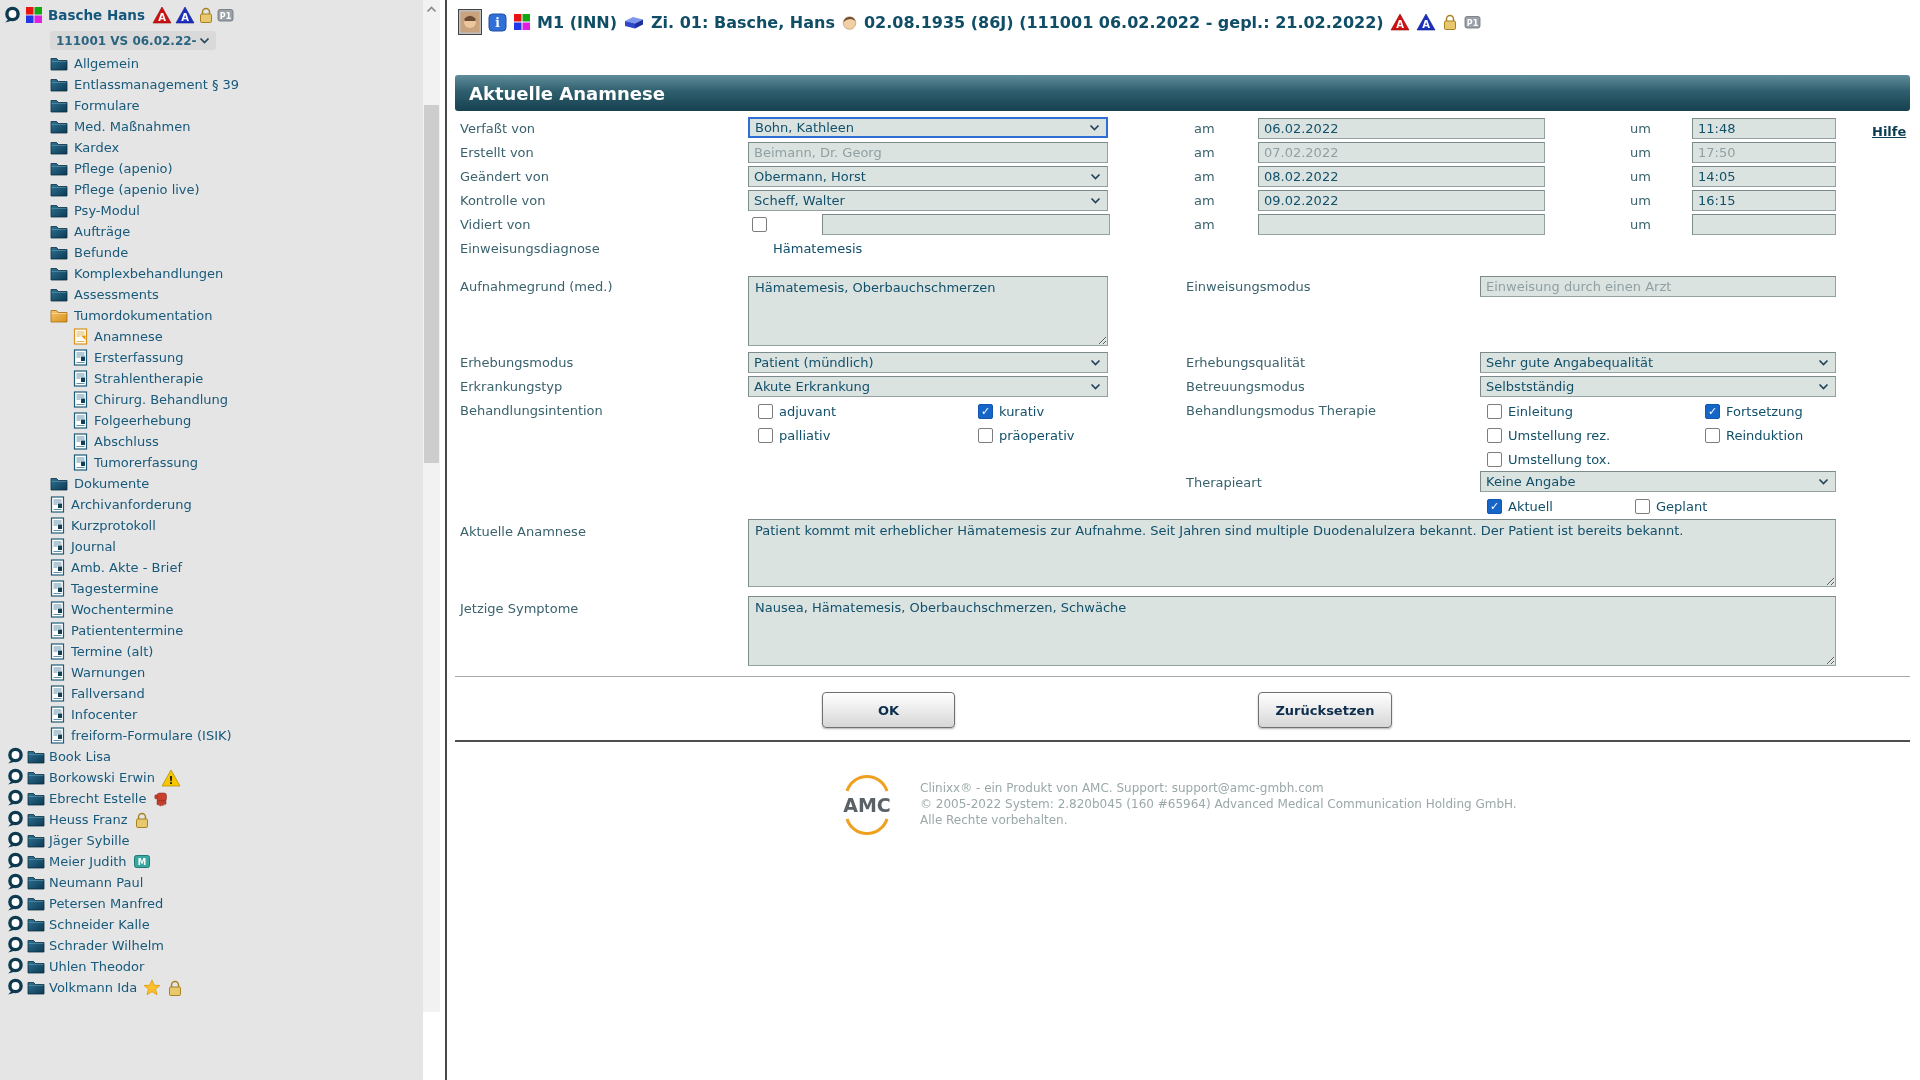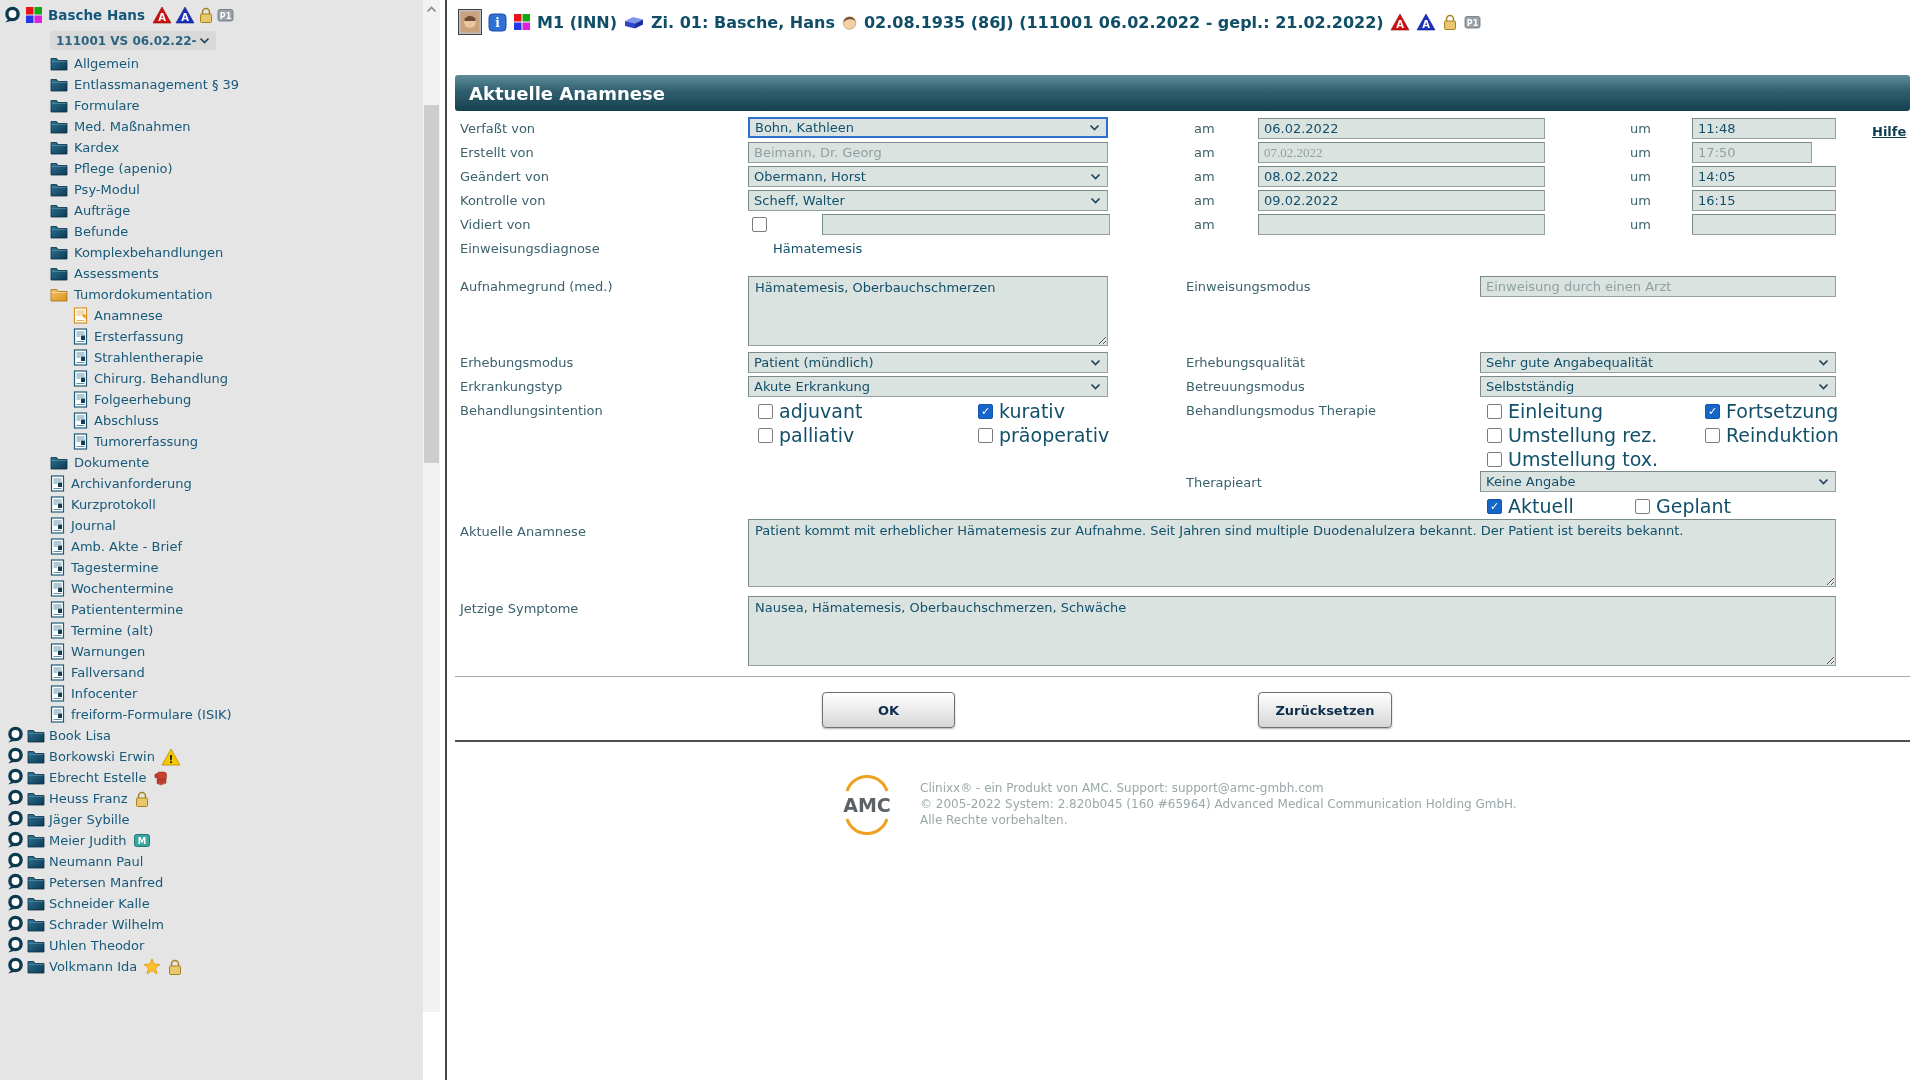--- a/index.html
+++ b/index.html
@@ -41,21 +41,21 @@
   .sel{display:flex;align-items:center;justify-content:space-between;padding:0 6px 0 5px;cursor:pointer;}
   .sel.focused{border:2px solid #2e6fd2;text-align:center;}
   .inp.dis,.sel.dis{color:#90a0a2;}
   .ta{position:absolute;background:#dbe3e1;border:1px solid #93a1a1;border-top-color:#7b8b8c;border-left-color:#7b8b8c;
     box-sizing:border-box;font-size:13px;color:#12506a;font-family:inherit;padding:3px 6px;}
   .cbx{position:absolute;display:flex;align-items:center;gap:6px;height:16px;cursor:pointer;}
   .box{width:15px;height:15px;border:1px solid #7d7d7d;background:#fff;border-radius:2px;box-sizing:border-box;
     display:flex;align-items:center;justify-content:center;flex:none;}
   .cbx.checked .box{background:#1665c8;border-color:#1257ad;}
   .cbx.checked .box::after{content:"✓";color:#fff;font-size:11px;font-weight:bold;line-height:1;}
-  .cbx .clabel{font-size:19px;color:#12506a;white-space:nowrap;}
+  .cbx .clabel{font-size:13px;color:#12506a;white-space:nowrap;}
   .hr1{position:absolute;left:455px;width:1455px;height:1px;background:#a8a8a8;}
   .hr2{position:absolute;left:455px;width:1455px;height:2px;background:#4e4e4e;}
   .btn{position:absolute;height:36px;background:linear-gradient(#ffffff,#e9e9e9 55%,#d6d6d6);
     border:1px solid #707070;border-radius:4px;box-shadow:0 1px 2px rgba(0,0,0,.3);
     font-weight:bold;font-size:13px;color:#0d2d4d;display:flex;align-items:center;justify-content:center;cursor:pointer;font-family:inherit;}
   #footer-text{position:absolute;left:920px;top:780px;font-size:12px;line-height:16px;color:#9ba8a8;}
   #amc-logo{position:absolute;left:838px;top:772px;}
 </style>
 </head>
 <body>
@@ -207,20 +207,35 @@
             <defs>
               <linearGradient id="gf1" x1="0" y1="0" x2="1" y2="1">
                 <stop offset="0" stop-color="#2e7494"></stop>
                 <stop offset="1" stop-color="#0c3953"></stop>
               </linearGradient>
             </defs>
             <path d="M1 2.5 h5.6 l1.8 2 H17 v9.5 H1 Z" fill="url(#gf1)" stroke="#0a2e41" stroke-width="0.8"></path>
             <path d="M1.5 5.6 h15" stroke="#6ea4bd" stroke-width="0.8" opacity="0.7"></path>
           </svg>
         </span>
+        <span class="tlabel">Pflege (apenio live)</span>
+      </div>
+      <div class="srow lvl1">
+        <span class="ticon">
+          <svg width="18" height="15" viewBox="0 0 18 15">
+            <defs>
+              <linearGradient id="gf1" x1="0" y1="0" x2="1" y2="1">
+                <stop offset="0" stop-color="#2e7494"></stop>
+                <stop offset="1" stop-color="#0c3953"></stop>
+              </linearGradient>
+            </defs>
+            <path d="M1 2.5 h5.6 l1.8 2 H17 v9.5 H1 Z" fill="url(#gf1)" stroke="#0a2e41" stroke-width="0.8"></path>
+            <path d="M1.5 5.6 h15" stroke="#6ea4bd" stroke-width="0.8" opacity="0.7"></path>
+          </svg>
+        </span>
         <span class="tlabel">Psy-Modul</span>
       </div>
       <div class="srow lvl1">
         <span class="ticon">
           <svg width="18" height="15" viewBox="0 0 18 15">
             <defs>
               <linearGradient id="gf1" x1="0" y1="0" x2="1" y2="1">
                 <stop offset="0" stop-color="#2e7494"></stop>
                 <stop offset="1" stop-color="#0c3953"></stop>
               </linearGradient>
@@ -981,23 +996,23 @@
     </span>
 </div>
 <span class="lbl" style="left:1194px;top:121px">am</span>
 <input class="inp" style="left: 1258px; top: 118px; width: 287px;" value="06.02.2022">
 <span class="lbl" style="left:1630px;top:121px">um</span>
 <input class="inp" style="left: 1692px; top: 118px; width: 144px;" value="11:48">
 
 <span class="lbl" style="left:460px;top:145px">Erstellt von</span>
 <input class="inp dis" style="left: 748px; top: 142px; width: 360px;" value="Beimann, Dr. Georg">
 <span class="lbl" style="left:1194px;top:145px">am</span>
-<input class="inp dis" style="left: 1258px; top: 142px; width: 287px; font-family: Liberation Serif, serif;" value="07.02.2022">
+<input class="inp dis" style="left: 1258px; top: 142px; width: 287px;" value="07.02.2022">
 <span class="lbl" style="left:1630px;top:145px">um</span>
-<input class="inp dis" style="left: 1692px; top: 142px; width: 120px;" value="17:50">
+<input class="inp dis" style="left: 1692px; top: 142px; width: 144px;" value="17:50">
 
 <span class="lbl" style="left:460px;top:169px">Geändert von</span>
 <div class="sel" style="left:748px;top:166px;width:360px">
   <span>Obermann, Horst</span>
   <span class="js-icon">
       <svg width="11" height="7" viewBox="0 0 11 7">
         <polyline points="1.5,1.5 5.5,5.5 9.5,1.5" fill="none" stroke="#24445a" stroke-width="1.7"></polyline>
       </svg>
     </span>
 </div>

